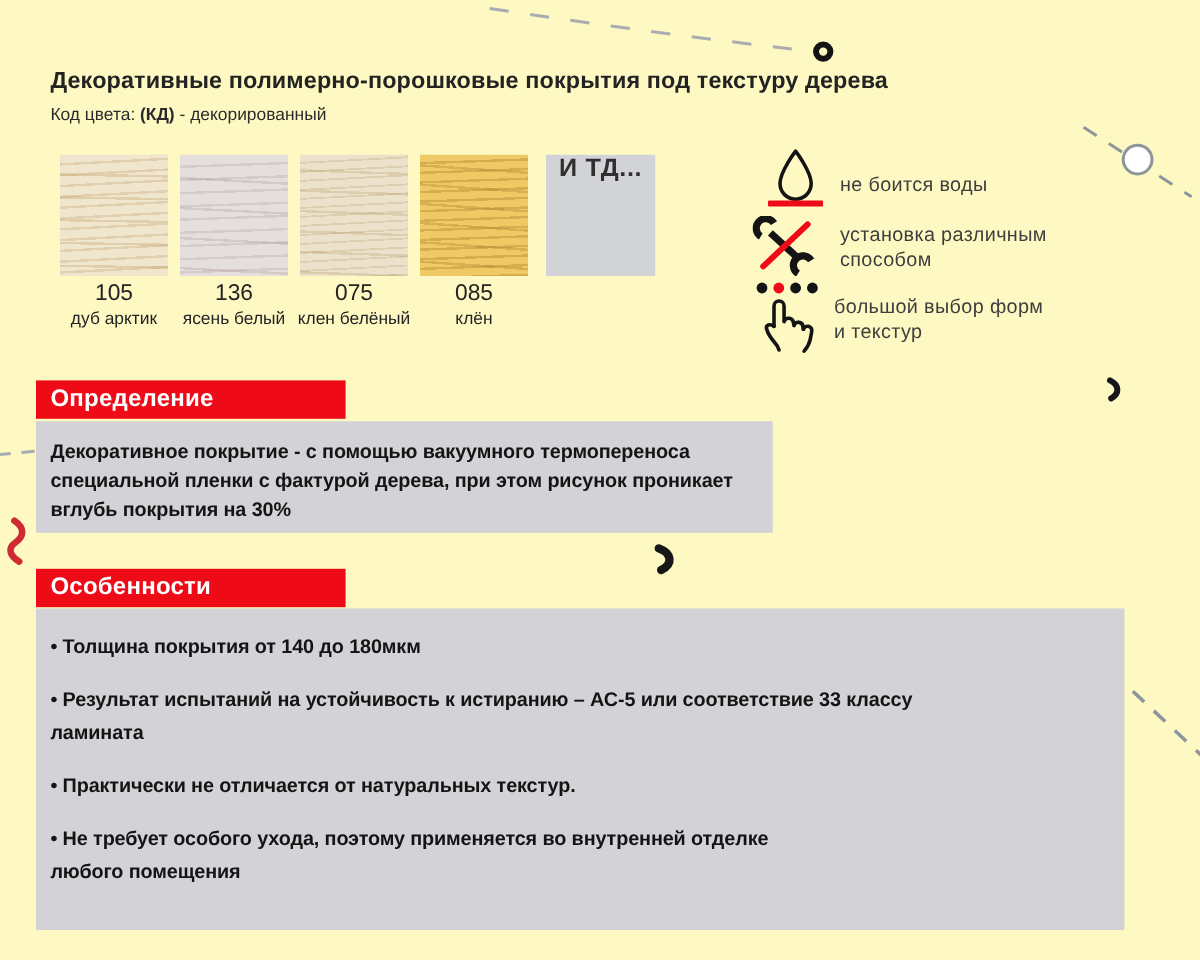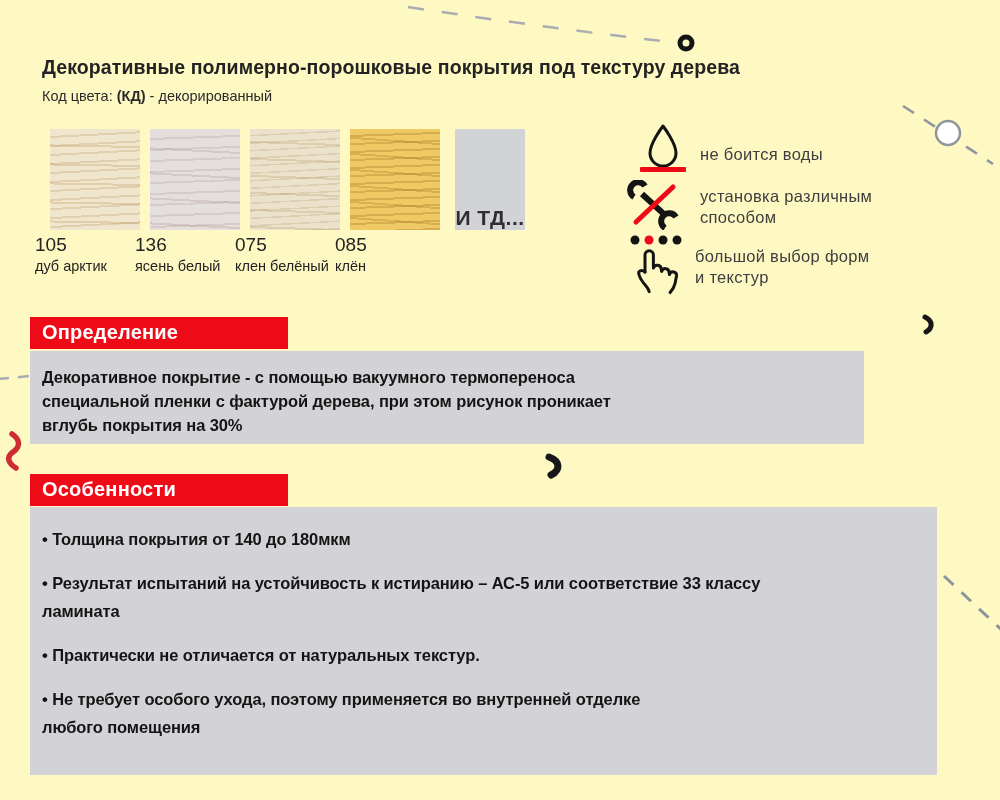--- a/index.html
+++ b/index.html
@@ -23,33 +23,33 @@
       repeating-linear-gradient(183deg, rgba(190,175,170,0) 0 23px, rgba(172,152,148,.3) 23px 25px),
       #e4dedd;}
   .tex-2{background:
       repeating-linear-gradient(177deg, rgba(176,150,100,0) 0 6px, rgba(176,150,100,.26) 6px 7.5px),
       repeating-linear-gradient(182deg, rgba(200,175,125,0) 0 15px, rgba(185,158,108,.3) 15px 17px),
       #ece2cb;}
   .tex-3{background:
       repeating-linear-gradient(178deg, rgba(168,118,36,0) 0 6px, rgba(168,118,36,.33) 6px 8px),
       repeating-linear-gradient(184deg, rgba(200,150,60,0) 0 14px, rgba(160,110,30,.28) 14px 16px),
       #eec964;}
-  .swatch-label{top:234px;width:120px;line-height:1.2;}
+  .swatch-label{top:234px;width:120px;text-align:center;line-height:1.2;}
   .swatch-code{font-size:19px;font-weight:500;color:#232323;}
   .swatch-name{font-size:14.5px;color:#232323;margin-top:1px;}
-  .etc-box{left:455px;top:129px;width:70px;height:101px;background:#d2d3d7;
-    display:flex;align-items:flex-end;justify-content:center;}
+  .etc-box{left:455px;top:129px;width:91px;height:101px;background:#d2d3d7;
+    display:flex;align-items:flex-start;justify-content:center;}
   .etc-box span{font-size:21px;font-weight:700;color:#2f2f2f;letter-spacing:.5px;}
   
   .benefit-label{font-size:16.5px;color:#3e3e3e;line-height:1.3;letter-spacing:.3px;white-space:pre-line;}
   
   .tab{left:30px;width:258px;height:32px;background:#ee0b17;color:#fff;
     font-size:20px;font-weight:700;line-height:31px;padding-left:12px;box-sizing:border-box;letter-spacing:.2px;}
   .panel{left:30px;background:#d3d3d7;box-sizing:border-box;}
-  .panel-def{top:351px;width:834px;height:93px;padding:14px 14px 0 12px;}
+  .panel-def{top:351px;width:614px;height:93px;padding:14px 14px 0 12px;}
   .panel-def p{margin:0;font-size:16.5px;font-weight:700;line-height:24px;color:#141414;white-space:pre-line;letter-spacing:-.1px;}
   .panel-feat{top:507px;width:907px;height:268px;padding:18px 27px 0 12px;}
   .panel-feat ul{margin:0;padding:0;list-style:none;}
   .panel-feat li{font-size:16.5px;font-weight:700;color:#141414;line-height:28px;margin-bottom:16px;
     white-space:pre-line;letter-spacing:-.1px;}
   .panel-feat li::before{content:"\2022\00a0";}
   
   #deco{left:0;top:0;pointer-events:none;}
 </style>
 </head>

